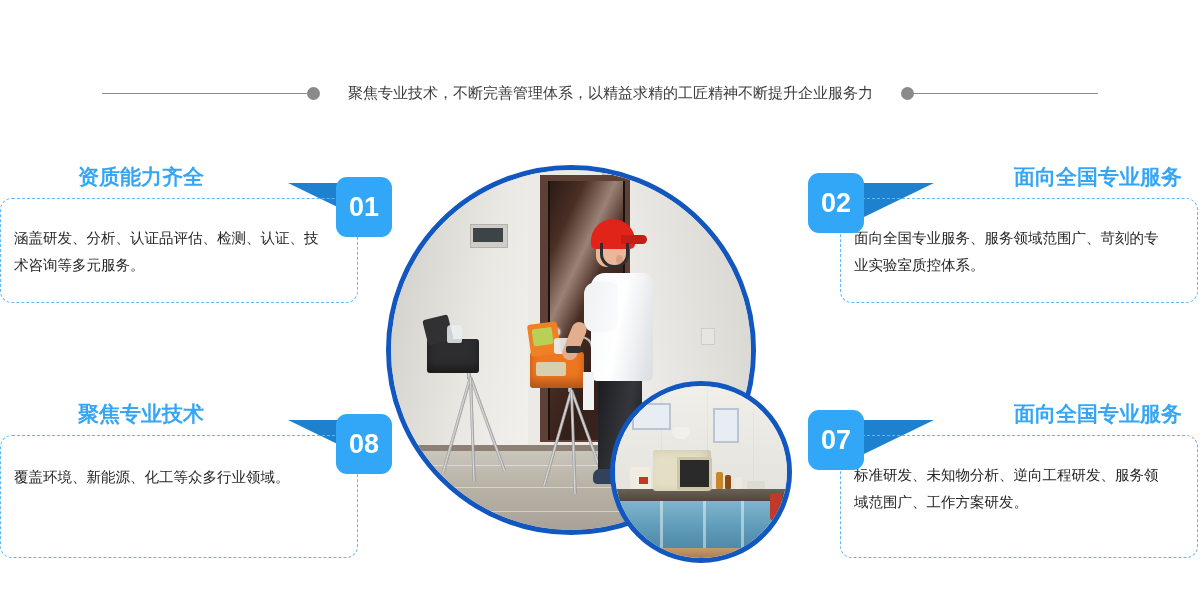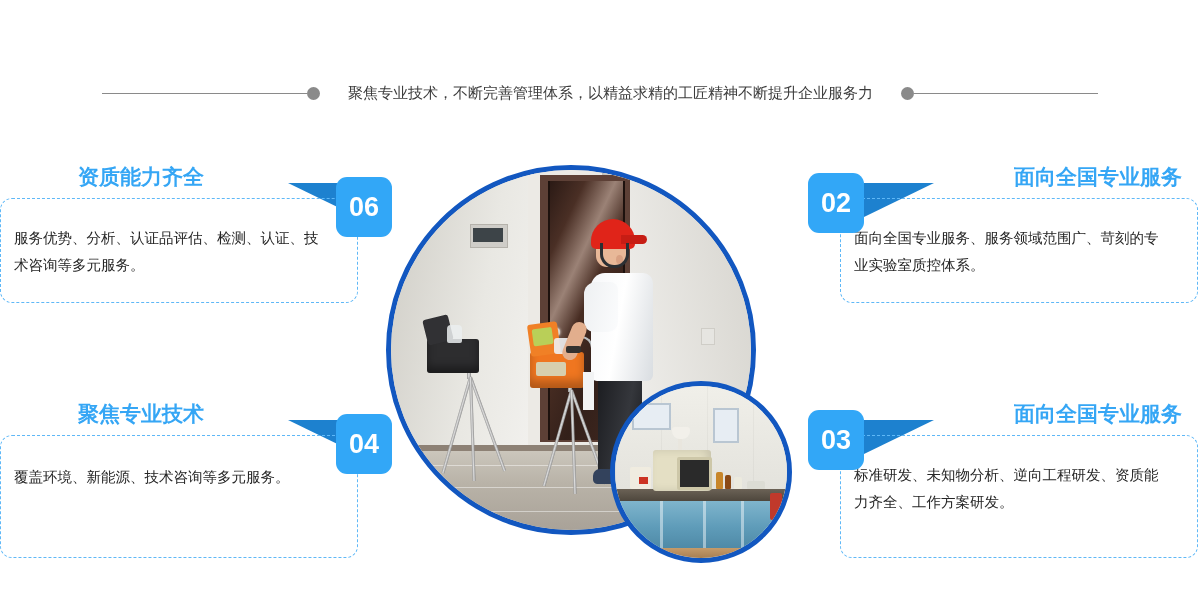--- a/index.html
+++ b/index.html
@@ -328,46 +328,46 @@
     <div class="subtitle-text">聚焦专业技术，不断完善管理体系，以精益求精的工匠精神不断提升企业服务力</div>
     <div class="rule-dot"></div>
     <div class="rule-line right"></div>
   </div>
 </div>
 
 <div class="card card-left" id="card-01">
   <div class="card-heading">资质能力齐全</div>
   <div class="ribbon"></div>
   <div class="card-box"></div>
-  <div class="card-text">服务优势、分析、认证品评估、检测、认证、技术咨询等多元服务。</div>
-  <div class="badge">06</div>
+  <div class="card-text">涵盖研发、分析、认证品评估、检测、认证、技术咨询等多元服务。</div>
+  <div class="badge">01</div>
 </div>
 
 <div class="card card-right" id="card-02">
   <div class="card-heading">面向全国专业服务</div>
   <div class="ribbon"></div>
   <div class="card-box"></div>
   <div class="card-text">面向全国专业服务、服务领域范围广、苛刻的专业实验室质控体系。</div>
   <div class="badge">02</div>
 </div>
 
 <div class="card card-left" id="card-03">
   <div class="card-heading">聚焦专业技术</div>
   <div class="ribbon"></div>
   <div class="card-box"></div>
-  <div class="card-text">覆盖环境、新能源、技术咨询等多元服务。</div>
-  <div class="badge">04</div>
+  <div class="card-text">覆盖环境、新能源、化工等众多行业领域。</div>
+  <div class="badge">08</div>
 </div>
 
 <div class="card card-right" id="card-04">
   <div class="card-heading">面向全国专业服务</div>
   <div class="ribbon"></div>
   <div class="card-box"></div>
-  <div class="card-text">标准研发、未知物分析、逆向工程研发、资质能力齐全、工作方案研发。</div>
-  <div class="badge">03</div>
+  <div class="card-text">标准研发、未知物分析、逆向工程研发、服务领域范围广、工作方案研发。</div>
+  <div class="badge">07</div>
 </div>
 
 <div class="photo-stage">
 
   <div class="circle-main">
     <div class="photo-inner">
       <div class="wall-left"></div>
       <div class="wall-mid"></div>
       <div class="wall-right"></div>
       <div class="pillar"></div>

